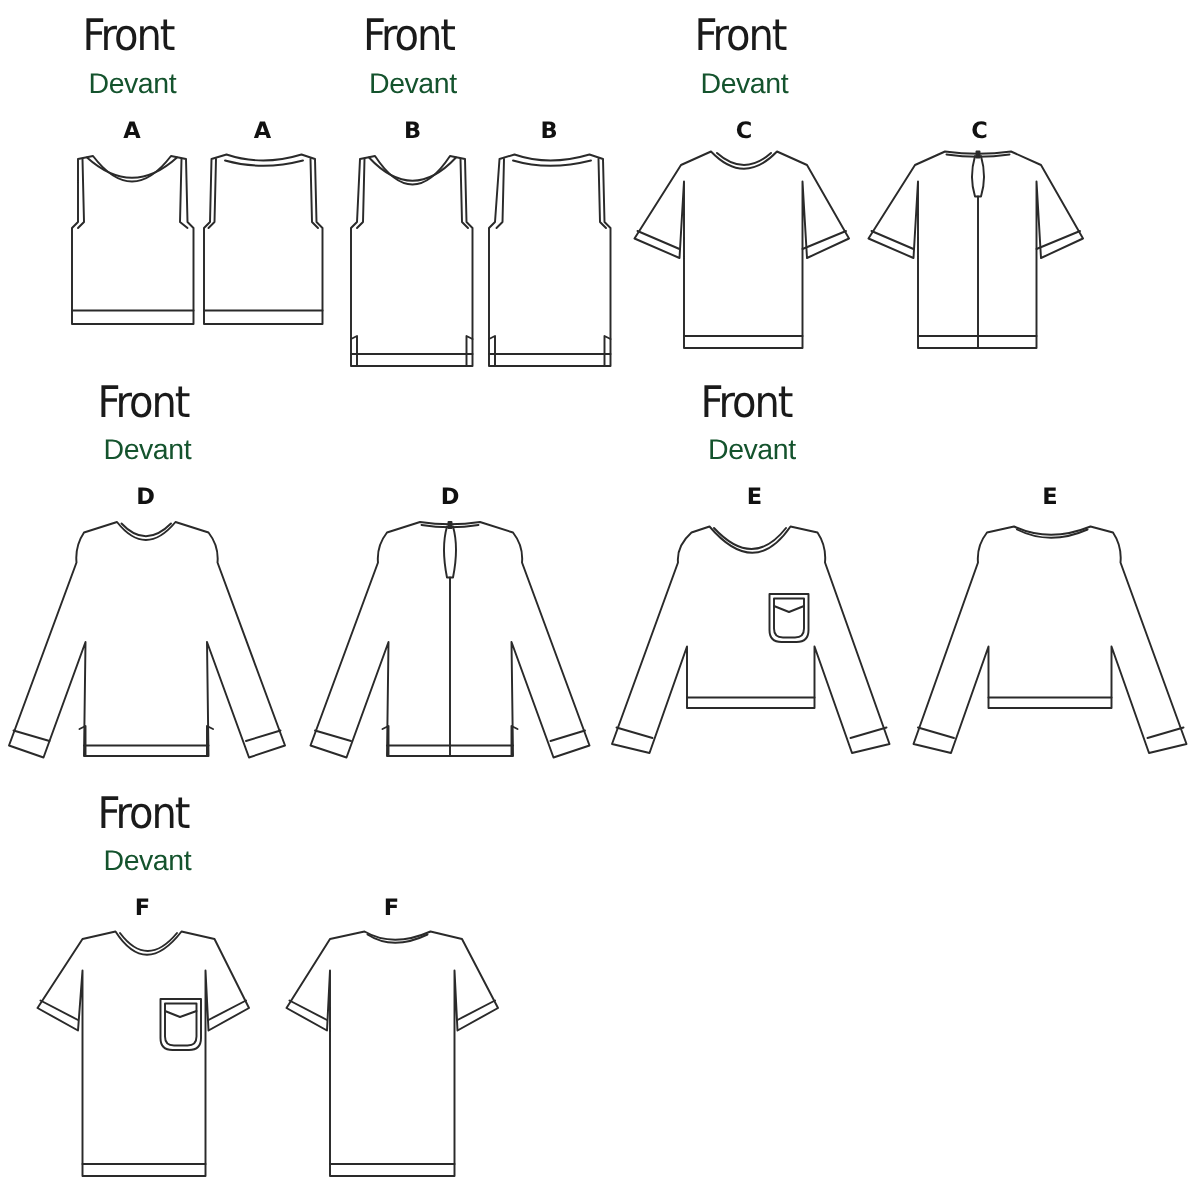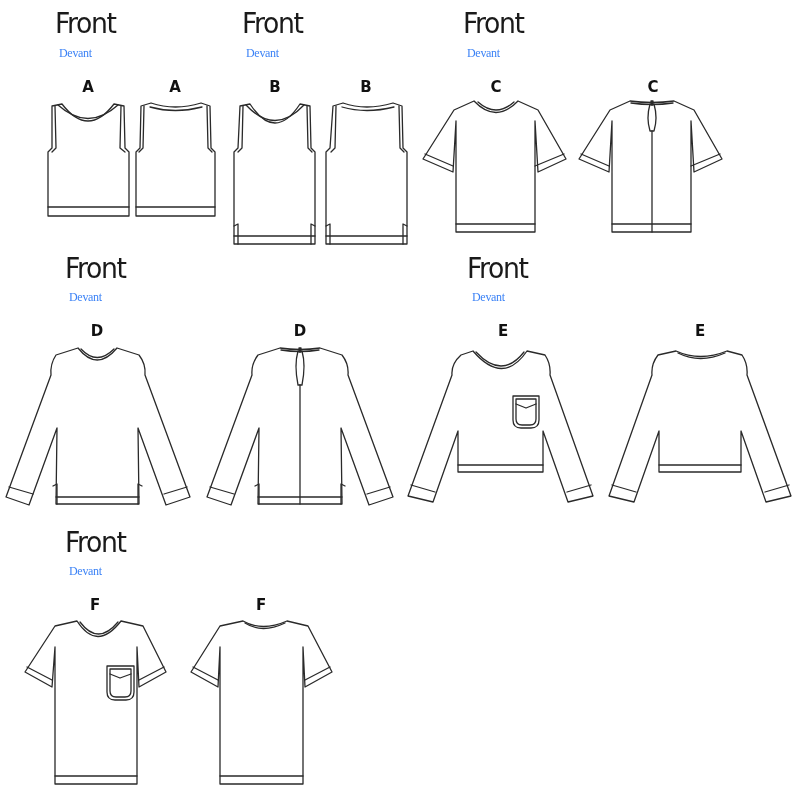--- a/index.html
+++ b/index.html
@@ -1,18 +1,18 @@
 <!DOCTYPE html>
 <html><head>
 <meta charset="utf-8">
 <style>
   html, body { margin: 0; padding: 0; background: #ffffff; }
   body { width: 800px; height: 800px; position: relative; overflow: hidden; font-family: "DejaVu Sans", "Liberation Sans", sans-serif; }
   .label-front { position: absolute; font-family: "DejaVu Sans", sans-serif; font-size: 29px; font-weight: normal; color: #1a1a1a; letter-spacing: -1.5px; transform: scaleX(0.92); transform-origin: left top; line-height: 1; }
-  .label-devant { position: absolute; font-family: Liberation Serif, serif; font-size: 12px; color: #3b82f6; letter-spacing: -0.3px; line-height: 1; }
+  .label-devant { position: absolute; font-family: Liberation Sans, sans-serif; font-size: 19px; color: #14532d; letter-spacing: -0.3px; line-height: 1; }
   .view-letter { position: absolute; font-family: "DejaVu Sans", sans-serif; font-weight: bold; font-size: 15px; color: #111; line-height: 1; transform: translateX(-50%); }
   svg.drawing { position: absolute; left: 0; top: 0; width: 800px; height: 800px; }
   svg.drawing path, svg.drawing line, svg.drawing rect { fill: none; stroke: #2a2a2a; stroke-width: 1.3; stroke-linejoin: round; stroke-linecap: round; }
 </style>
 </head>
 <body>
 
 <div class="label-front" style="left:55px; top:9px;">Front</div>
 <div class="label-devant" style="left:59px; top:47px;">Devant</div>
 <div class="view-letter" style="left:88px; top:80px;">A</div>

